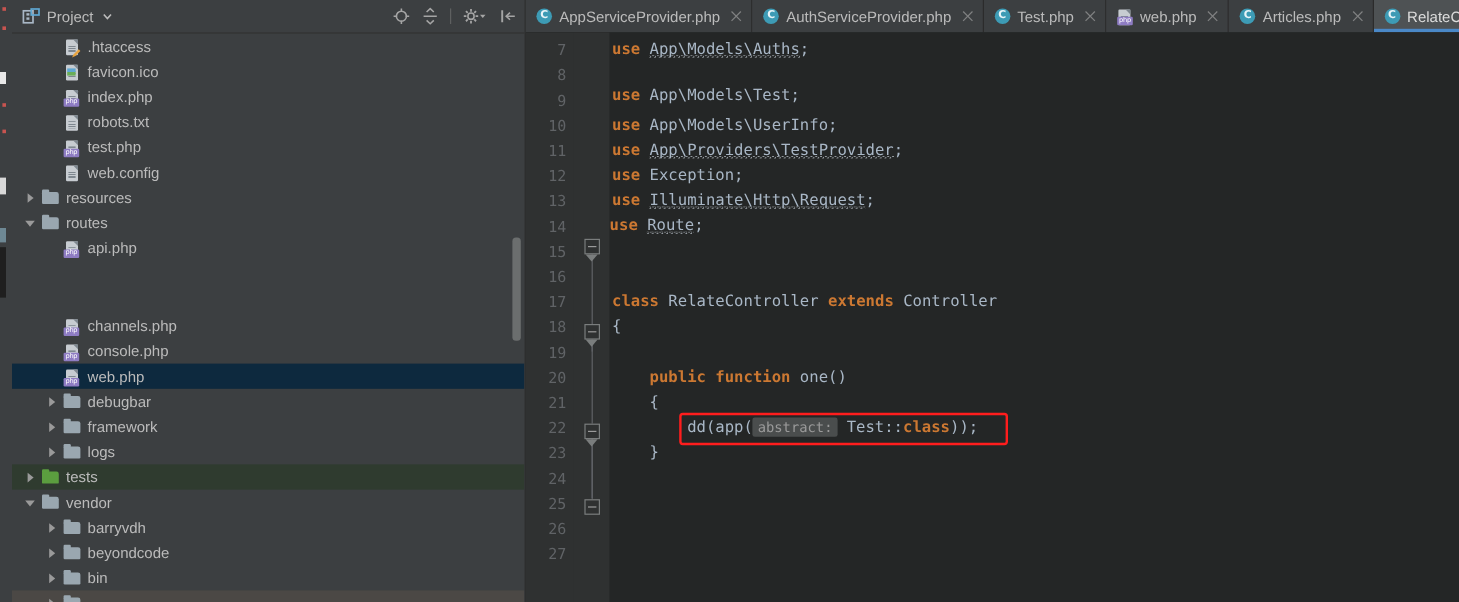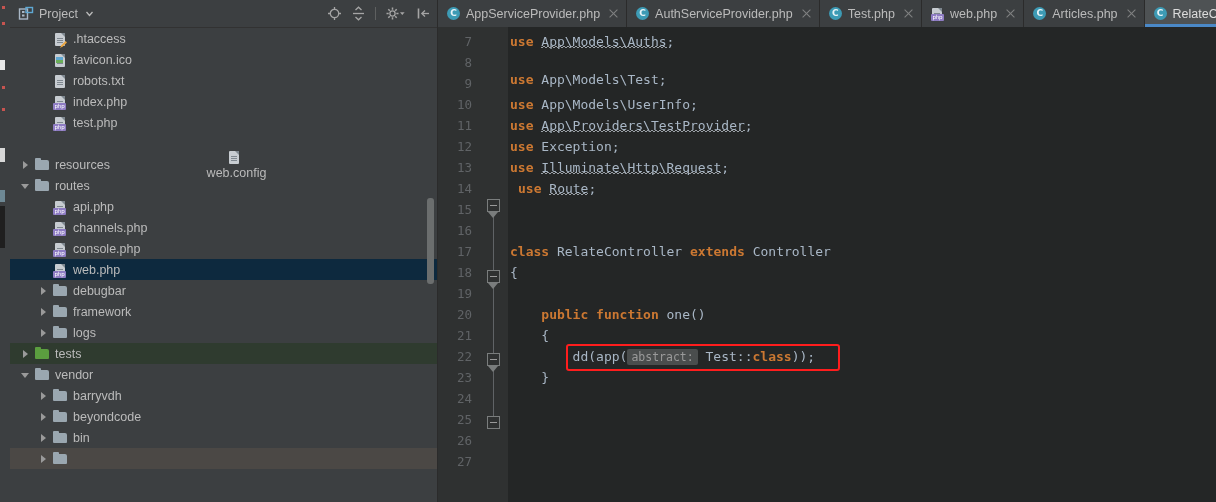--- a/index.html
+++ b/index.html
@@ -213,81 +213,81 @@
               <span class="img-thumb"></span>
             </span>
             <span class="tlabel">favicon.ico</span>
           </div>
           <div class="trow" style="padding-left: 26px;">
             <span class="tw"></span>
             <span class="ficon">
               <span class="doc">
                 <span class="lines"></span>
               </span>
+              <span class="php-badge">php</span>
+            </span>
+            <span class="tlabel">index.php</span>
+          </div>
+          <div class="trow" style="padding-left: 26px;">
+            <span class="tw"></span>
+            <span class="ficon">
+              <span class="doc">
+                <span class="lines"></span>
+              </span>
             </span>
             <span class="tlabel">robots.txt</span>
           </div>
           <div class="trow" style="padding-left: 26px;">
             <span class="tw"></span>
             <span class="ficon">
               <span class="doc">
                 <span class="lines"></span>
               </span>
               <span class="php-badge">php</span>
             </span>
-            <span class="tlabel">index.php</span>
+            <span class="tlabel">test.php</span>
+          </div>
+          <div class="trow" style="padding-left: 26px;">
+            <span class="tw"></span>
+            <span class="ficon">
+              <span class="doc">
+                <span class="lines"></span>
+              </span>
+            </span>
+            <span class="tlabel">web.config</span>
+          </div>
+          <div class="trow" style="padding-left: 8px;">
+            <span class="tw">
+              <span class="arrow right"></span>
+            </span>
+            <span class="ficon">
+              <span class="folder"></span>
+            </span>
+            <span class="tlabel">resources</span>
+          </div>
+          <div class="trow" style="padding-left: 8px;">
+            <span class="tw">
+              <span class="arrow down"></span>
+            </span>
+            <span class="ficon">
+              <span class="folder"></span>
+            </span>
+            <span class="tlabel">routes</span>
           </div>
           <div class="trow" style="padding-left: 26px;">
             <span class="tw"></span>
             <span class="ficon">
               <span class="doc">
                 <span class="lines"></span>
               </span>
               <span class="php-badge">php</span>
             </span>
-            <span class="tlabel">test.php</span>
-          </div>
-          <div class="trow" style="padding-left: 26px; flex-direction: column;">
-            <span class="tw"></span>
-            <span class="ficon">
-              <span class="doc">
-                <span class="lines"></span>
-              </span>
-            </span>
-            <span class="tlabel">web.config</span>
-          </div>
-          <div class="trow" style="padding-left: 8px;">
-            <span class="tw">
-              <span class="arrow right"></span>
-            </span>
-            <span class="ficon">
-              <span class="folder"></span>
-            </span>
-            <span class="tlabel">resources</span>
-          </div>
-          <div class="trow" style="padding-left: 8px;">
-            <span class="tw">
-              <span class="arrow down"></span>
-            </span>
-            <span class="ficon">
-              <span class="folder"></span>
-            </span>
-            <span class="tlabel">routes</span>
-          </div>
-          <div class="trow" style="padding-left: 26px;">
-            <span class="tw"></span>
-            <span class="ficon">
-              <span class="doc">
-                <span class="lines"></span>
-              </span>
-              <span class="php-badge">php</span>
-            </span>
             <span class="tlabel">api.php</span>
           </div>
-          <div class="trow" style="padding-left: 26px;">
+          <div class="trow" style="padding-left: 26px; margin-top: 44px;">
             <span class="tw"></span>
             <span class="ficon">
               <span class="doc">
                 <span class="lines"></span>
               </span>
               <span class="php-badge">php</span>
             </span>
             <span class="tlabel">channels.php</span>
           </div>
           <div class="trow" style="padding-left: 26px;">
@@ -495,21 +495,21 @@
       </div>
 
       <div id="code-text">
           <div class="cline" style="top: 4px; left: 2px;"><span class="kw">use</span><span class="pl"> </span><span class="squig">App\Models\Auths</span><span class="pl">;</span></div>
           <div class="cline" style="top: 42px; left: 2px;"><span class="kw">use</span><span class="pl"> App\Models\Test;</span></div>
           <div class="cline" style="top: 46px; left: 2px;"></div>
           <div class="cline" style="top: 67px; left: 2px;"><span class="kw">use</span><span class="pl"> App\Models\UserInfo;</span></div>
           <div class="cline" style="top: 88px; left: 2px;"><span class="kw">use</span><span class="pl"> </span><span class="squig">App\Providers\TestProvider</span><span class="pl">;</span></div>
           <div class="cline" style="top: 109px; left: 2px;"><span class="kw">use</span><span class="pl"> Exception;</span></div>
           <div class="cline" style="top: 130px; left: 2px;"><span class="kw">use</span><span class="pl"> </span><span class="squig">Illuminate\Http\Request</span><span class="pl">;</span></div>
-          <div class="cline" style="top: 151px; left: 10px;"><span class="kw">use</span><span class="pl"> </span><span class="squig">Route</span><span class="pl">;</span></div>
+          <div class="cline" style="top: 151px; left: 0;"><span class="kw">use</span><span class="pl"> </span><span class="squig">Route</span><span class="pl">;</span></div>
           <div class="cline" style="top: 172px; left: 2px;"></div>
           <div class="cline" style="top: 193px; left: 2px;"></div>
           <div class="cline" style="top: 214px; left: 2px;"><span class="kw">class</span><span class="pl"> RelateController </span><span class="kw">extends</span><span class="pl"> Controller</span></div>
           <div class="cline" style="top: 235px; left: 2px;"><span class="pl">{</span></div>
           <div class="cline" style="top: 256px; left: 2px;"></div>
           <div class="cline" style="top: 277px; left: 2px;"><span class="pl">    </span><span class="kw">public function</span><span class="pl"> one()</span></div>
           <div class="cline" style="top: 298px; left: 2px;"><span class="pl">    {</span></div>
           <div class="cline" style="top: 319px; left: 2px;"><span class="pl">        dd(app(</span><span class="hint">abstract:</span><span class="pl"> Test::</span><span class="kw">class</span><span class="pl">));</span></div>
           <div class="cline" style="top: 340px; left: 2px;"><span class="pl">    }</span></div>
           <div class="cline" style="top: 361px; left: 2px;"></div>

